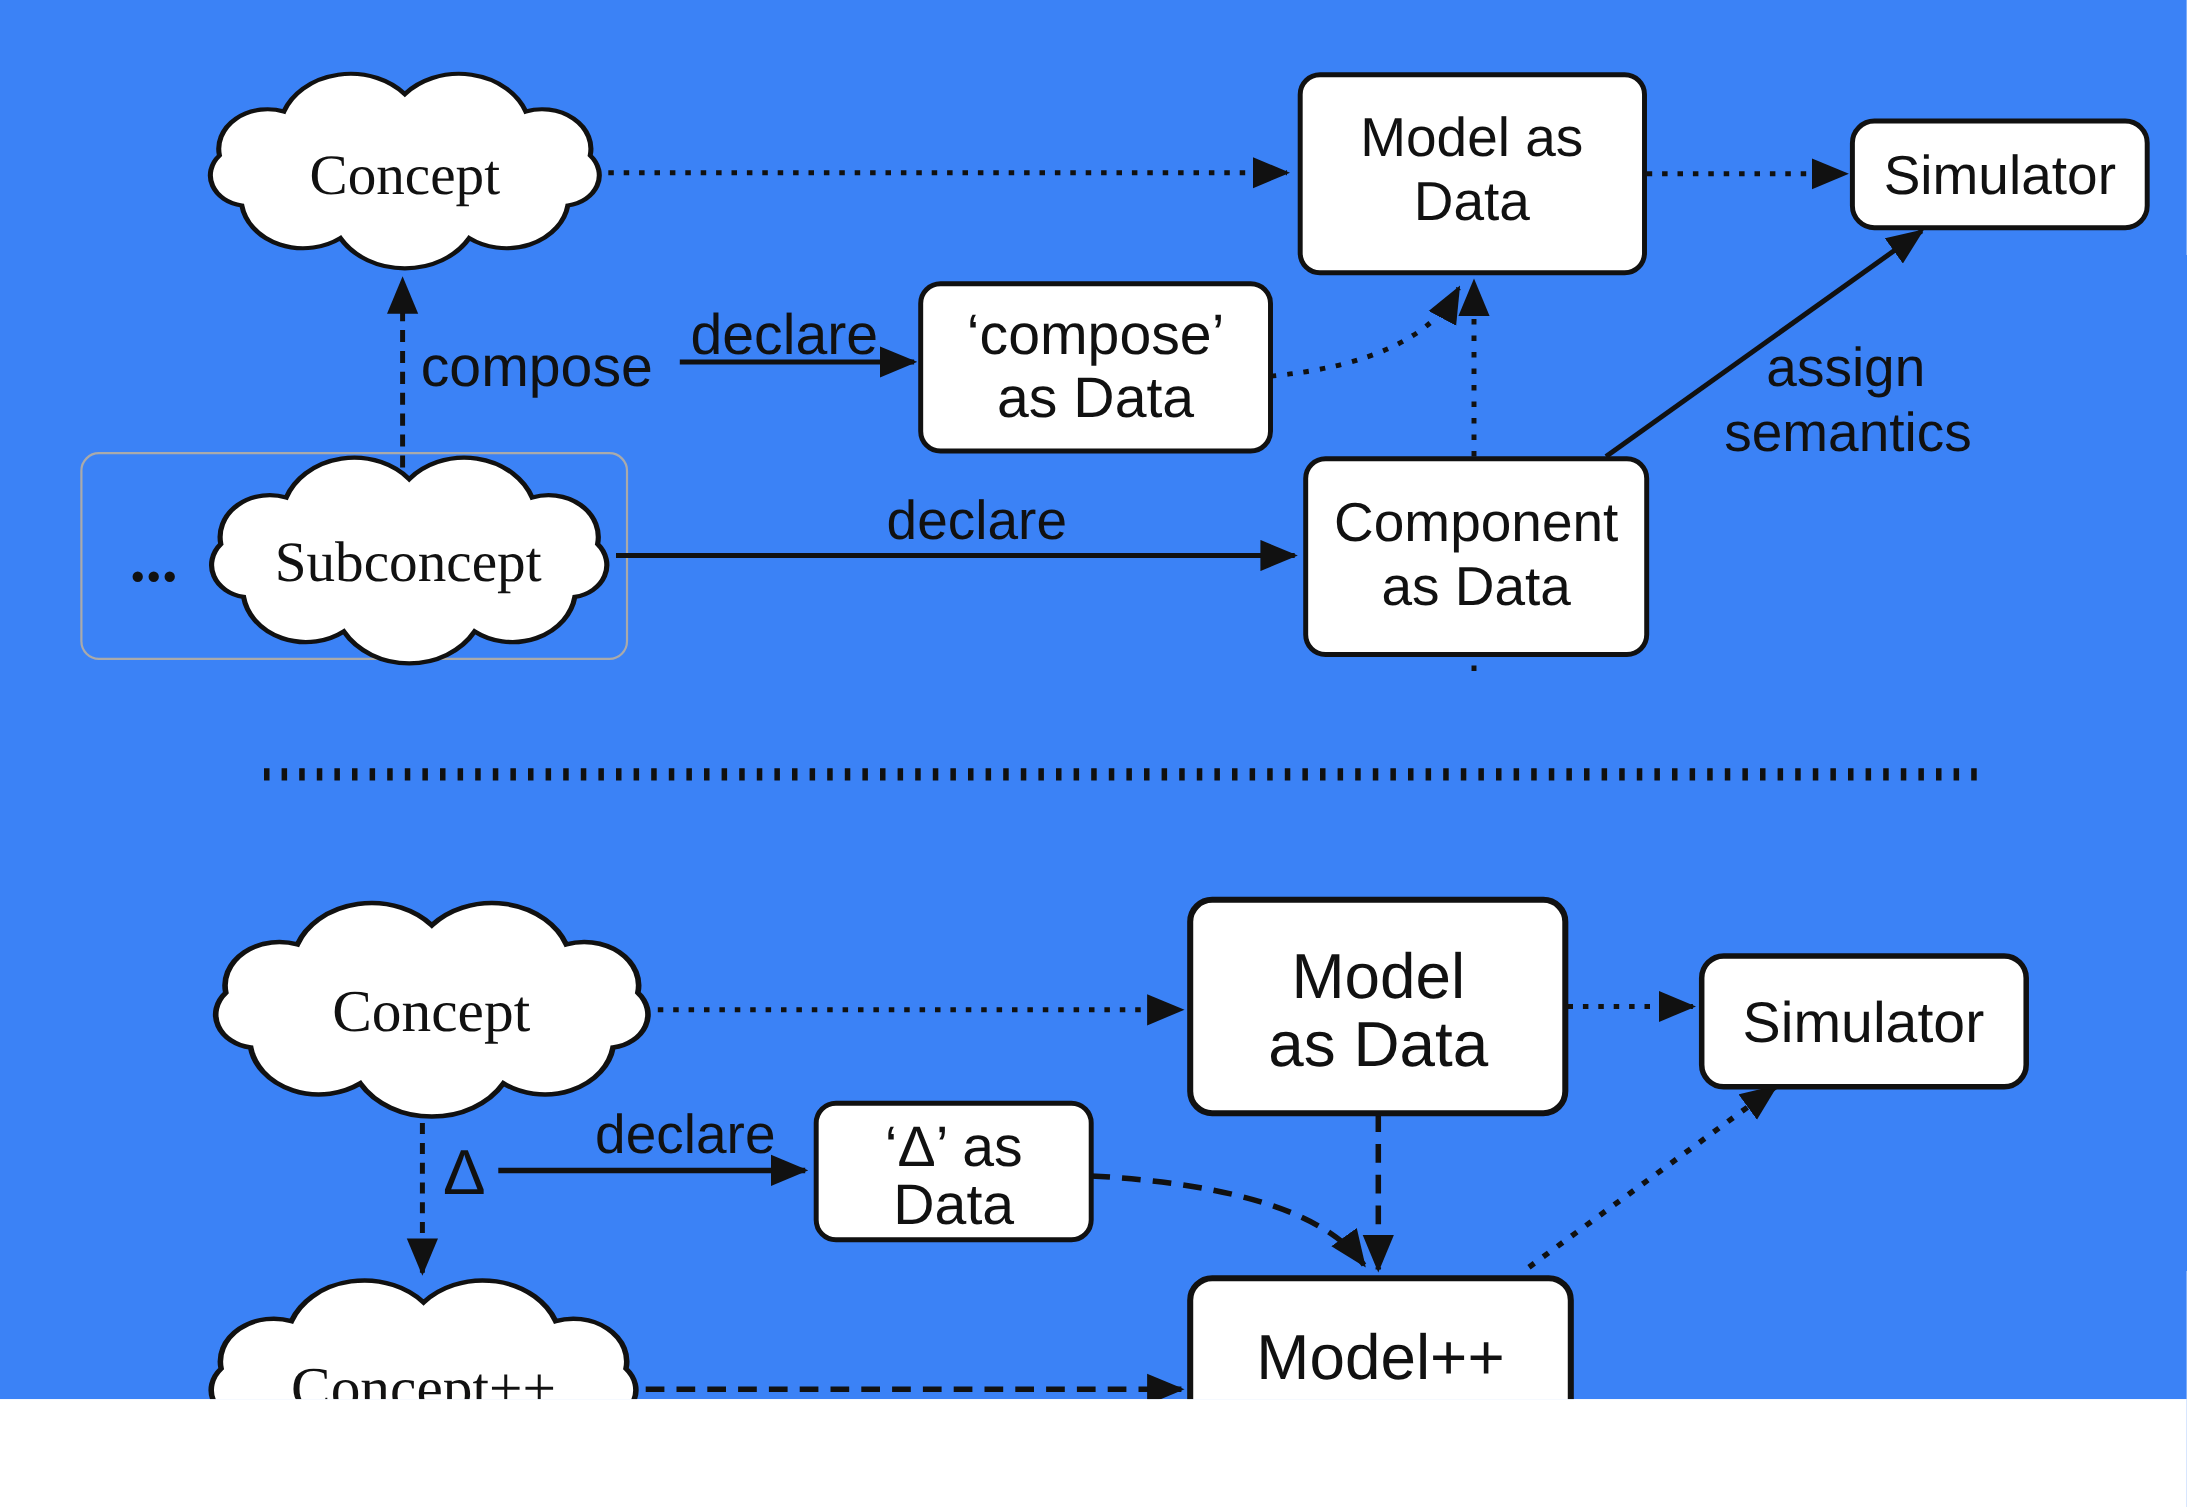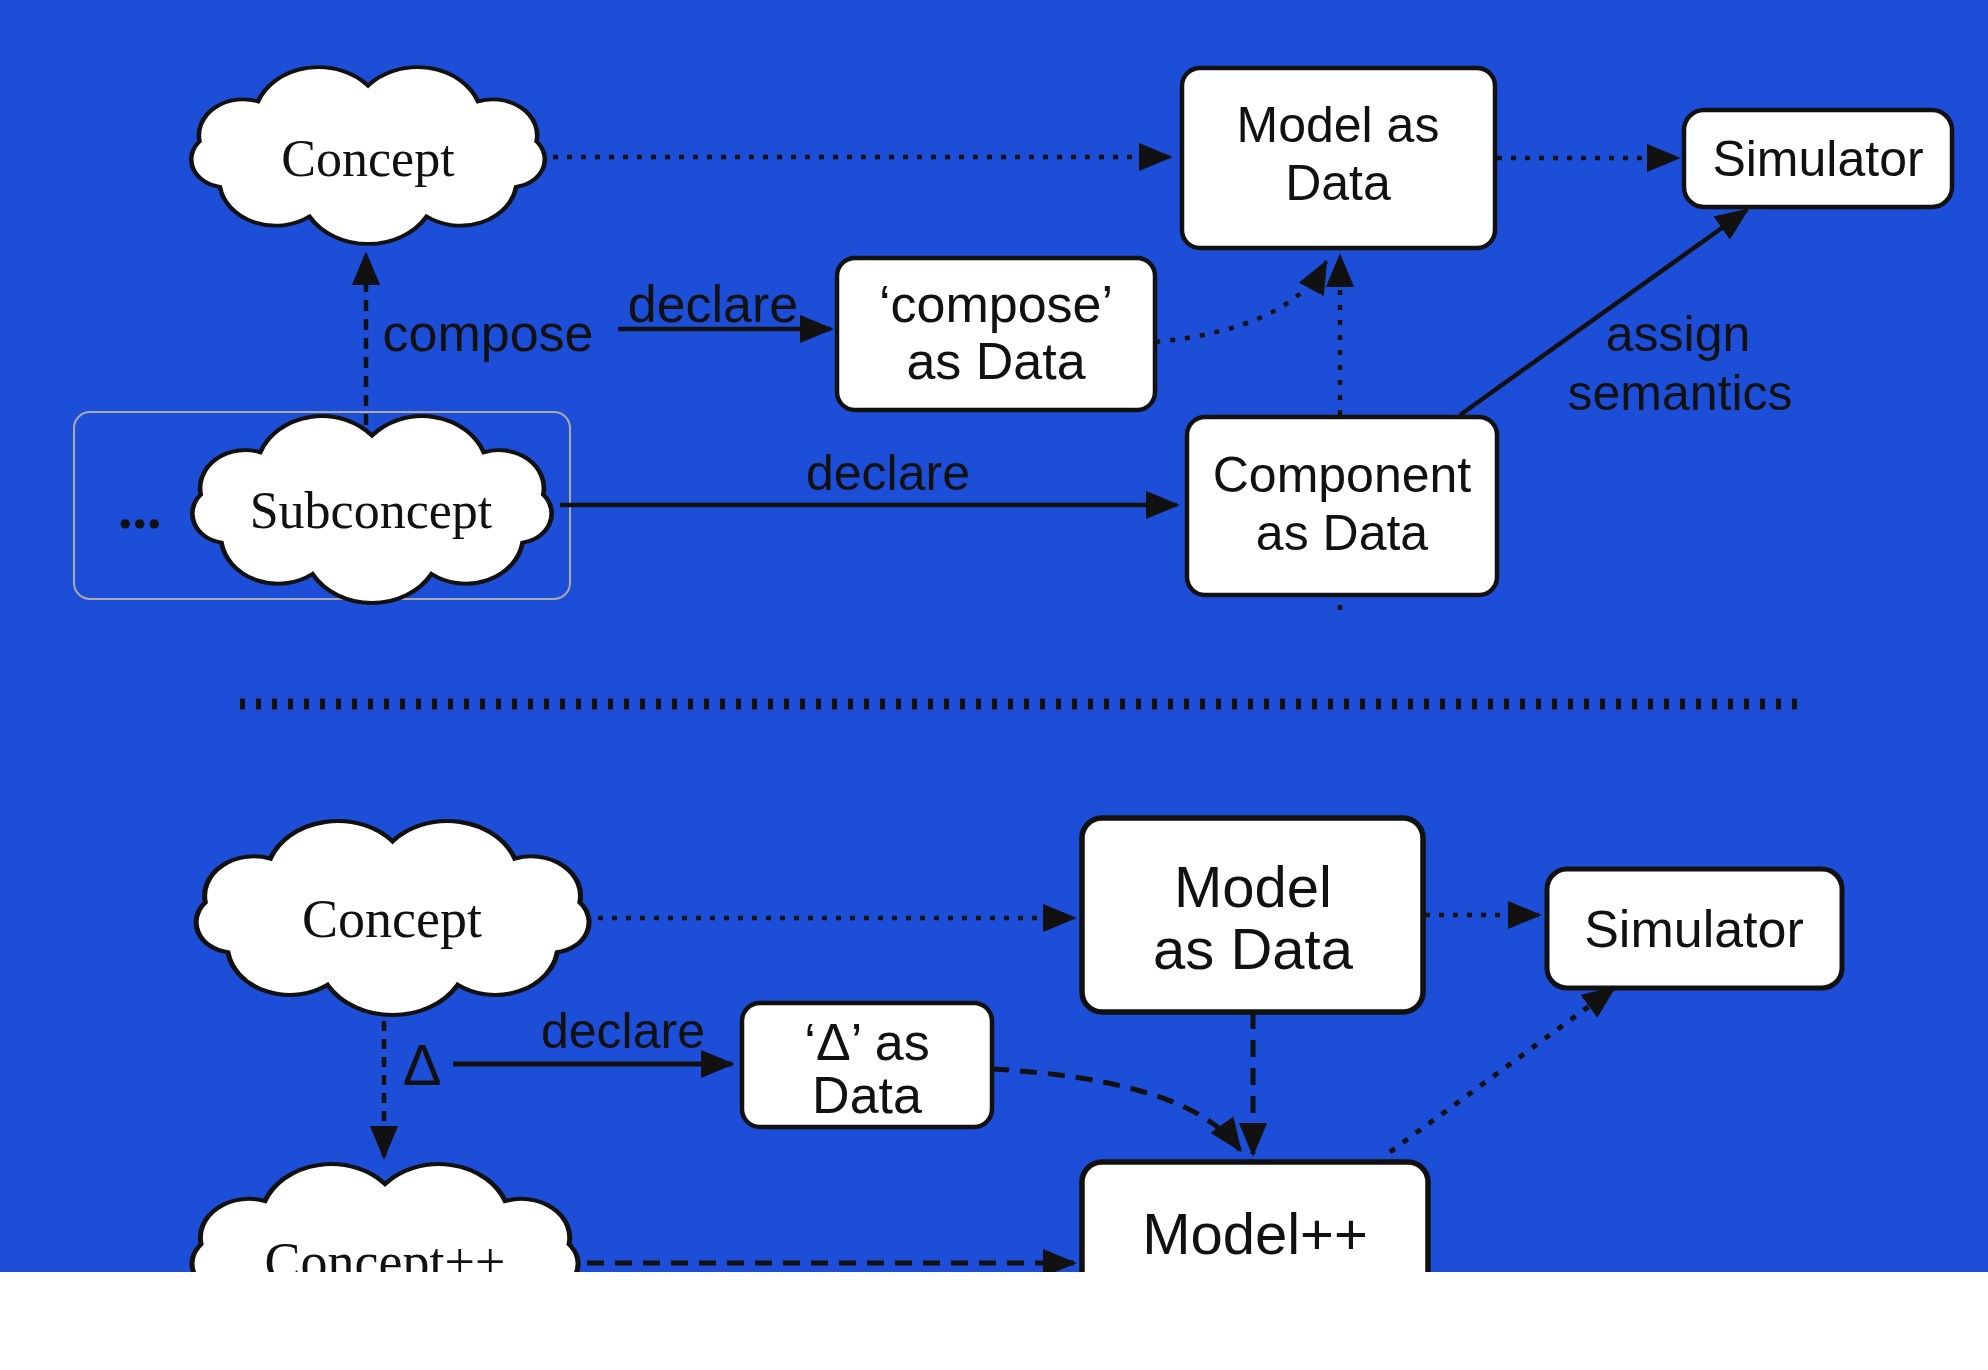--- a/index.html
+++ b/index.html
@@ -1,16 +1,16 @@
 <!DOCTYPE html>
 <html><head>
 <meta charset="utf-8">
 <style>
   html,body{margin:0;padding:0;background:#ffffff;}
-  #page{position:relative;width:1988px;height:1272px;background:#1d4ed8;overflow:hidden;}
+  #page{position:relative;width:1988px;height:1272px;background:#3b82f6;overflow:hidden;}
   svg{display:block;}
   .sans{font-family:"Liberation Sans","DejaVu Sans",sans-serif;fill:#111111;}
   .serif{font-family:"Liberation Serif","DejaVu Serif",serif;fill:#111111;}
   .ink{stroke:#111111;fill:none;}
   .box{stroke:#111111;fill:#ffffff;}
   .cloud{stroke:#111111;fill:#ffffff;vector-effect:non-scaling-stroke;stroke-width:5px;}
   .groupframe{stroke:#aaaaaa;fill:none;stroke-width:2px;}
   .solidA{stroke-width:4.5px;}
   .solidB{stroke-width:5px;}
   .dotTop{stroke-width:4.5px;stroke-dasharray:5 9;}

